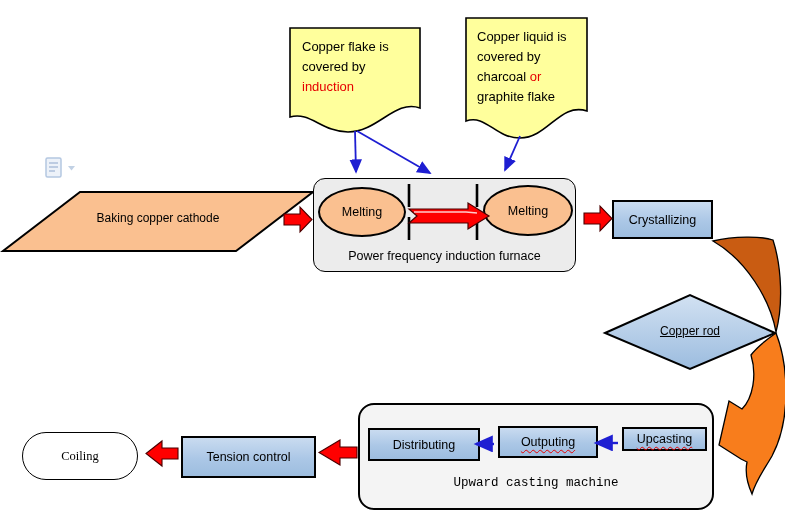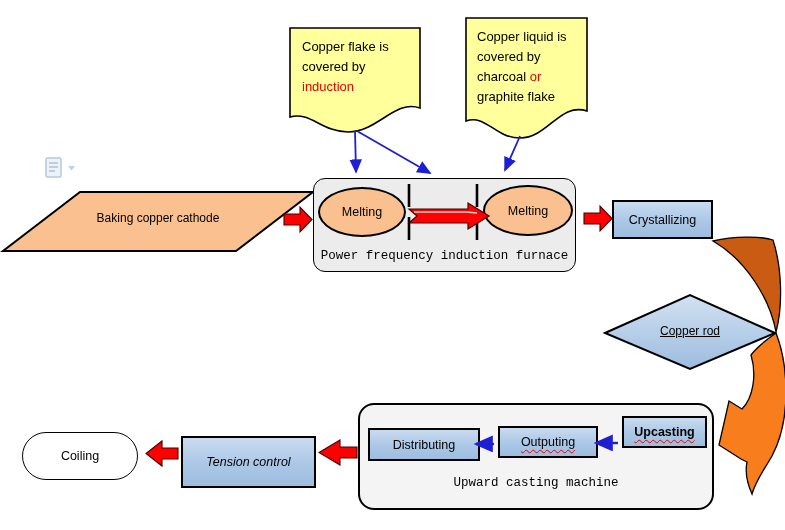--- a/index.html
+++ b/index.html
@@ -13,21 +13,21 @@
   .bluebox{background:linear-gradient(180deg,#C9DBF0 0%,#ABC7E6 55%,#9DBDDF 100%);
            border:2.5px solid #000;}
   .container{position:absolute;z-index:1;box-sizing:border-box;background:#ECECEC;
              border:1.7px solid #000;}
   .container-label{position:absolute;left:0;right:0;text-align:center;font-size:12.5px;}
   .ellipse{border-radius:50%;background:#FAC090;border:2px solid #000;}
   .label{position:absolute;z-index:2;text-align:center;font-size:12px;}
   .note-text{position:absolute;z-index:2;font-size:13px;line-height:20px;}
   .hl{color:#E60000;}
   .misspell{text-decoration:underline wavy #E60000 1px;text-underline-offset:3px;}
-  .stadium{background:#fff;border:1.7px solid #000;border-radius:26px;}
+  .stadium{background:#fff;border:1.7px solid #000;border-radius:26px;font-family:Liberation Serif, serif;}
 </style>
 </head>
 <body>
 
 <div class="canvas">
 
   <svg class="layerA" width="785" height="530" viewBox="0 0 785 530">
     <defs>
       <marker id="bhead" markerWidth="9" markerHeight="9" refX="7" refY="3.5" orient="auto">
         <path d="M0 0 L8 3.5 L0 7 Z" fill="#1E1ED2"></path>
@@ -66,21 +66,21 @@
     <g opacity="0.85">
       <rect x="46" y="158" width="15" height="19" rx="1.5" fill="#EAF0F8" stroke="#A8BEDC" stroke-width="1.5"></rect>
       <line x1="49" y1="163" x2="58" y2="163" stroke="#9FB6D4" stroke-width="1.5"></line>
       <line x1="49" y1="167" x2="58" y2="167" stroke="#9FB6D4" stroke-width="1.5"></line>
       <line x1="49" y1="171" x2="55" y2="171" stroke="#9FB6D4" stroke-width="1.5"></line>
       <path d="M68 166 l7 0 l-3.5 4.5 Z" fill="#B7C9E0"></path>
     </g>
   </svg>
 
   <div class="container" style="left:313px;top:178px;width:263px;height:94px;border-radius:12px;">
-    <div class="container-label" style="bottom:8px;font-family:Liberation Mono, monospace;">Power frequency induction furnace</div>
+    <div class="container-label" style="bottom:8px;">Power frequency induction furnace</div>
   </div>
 
   <div class="box ellipse" style="left:318px;top:187px;width:88px;height:50px;">
       <span>Melting</span>
     </div>
 
   <div class="box ellipse" style="left:483px;top:185px;width:90px;height:51px;">
       <span>Melting</span>
     </div>
 
@@ -93,25 +93,25 @@
   </div>
 
   <div class="box bluebox" style="left:368px;top:428px;width:112px;height:33px;">
       <span>Distributing</span>
     </div>
 
   <div class="box bluebox" style="left:498px;top:426px;width:100px;height:32px;">
       <span class="misspell">Outputing</span>
     </div>
 
-  <div class="box bluebox" style="left:622px;top:416px;width:85px;height:32px;font-weight:bold;">
+  <div class="box bluebox" style="left:622px;top:427px;width:85px;height:24px;">
       <span class="misspell">Upcasting</span>
     </div>
 
-  <div class="box bluebox" style="left:181px;top:436px;width:135px;height:52px;font-style:italic;">
+  <div class="box bluebox" style="left:181px;top:436px;width:135px;height:42px;">
       <span>Tension control</span>
     </div>
 
   <div class="box stadium" style="left:22px;top:432px;width:116px;height:48px;">
       <span>Coiling</span>
     </div>
 
   <div class="label" style="left:38px;top:211px;width:240px;">Baking copper cathode</div>
 
   <div class="label" style="left:620px;top:324px;width:140px;text-decoration:underline;">Copper rod</div>

